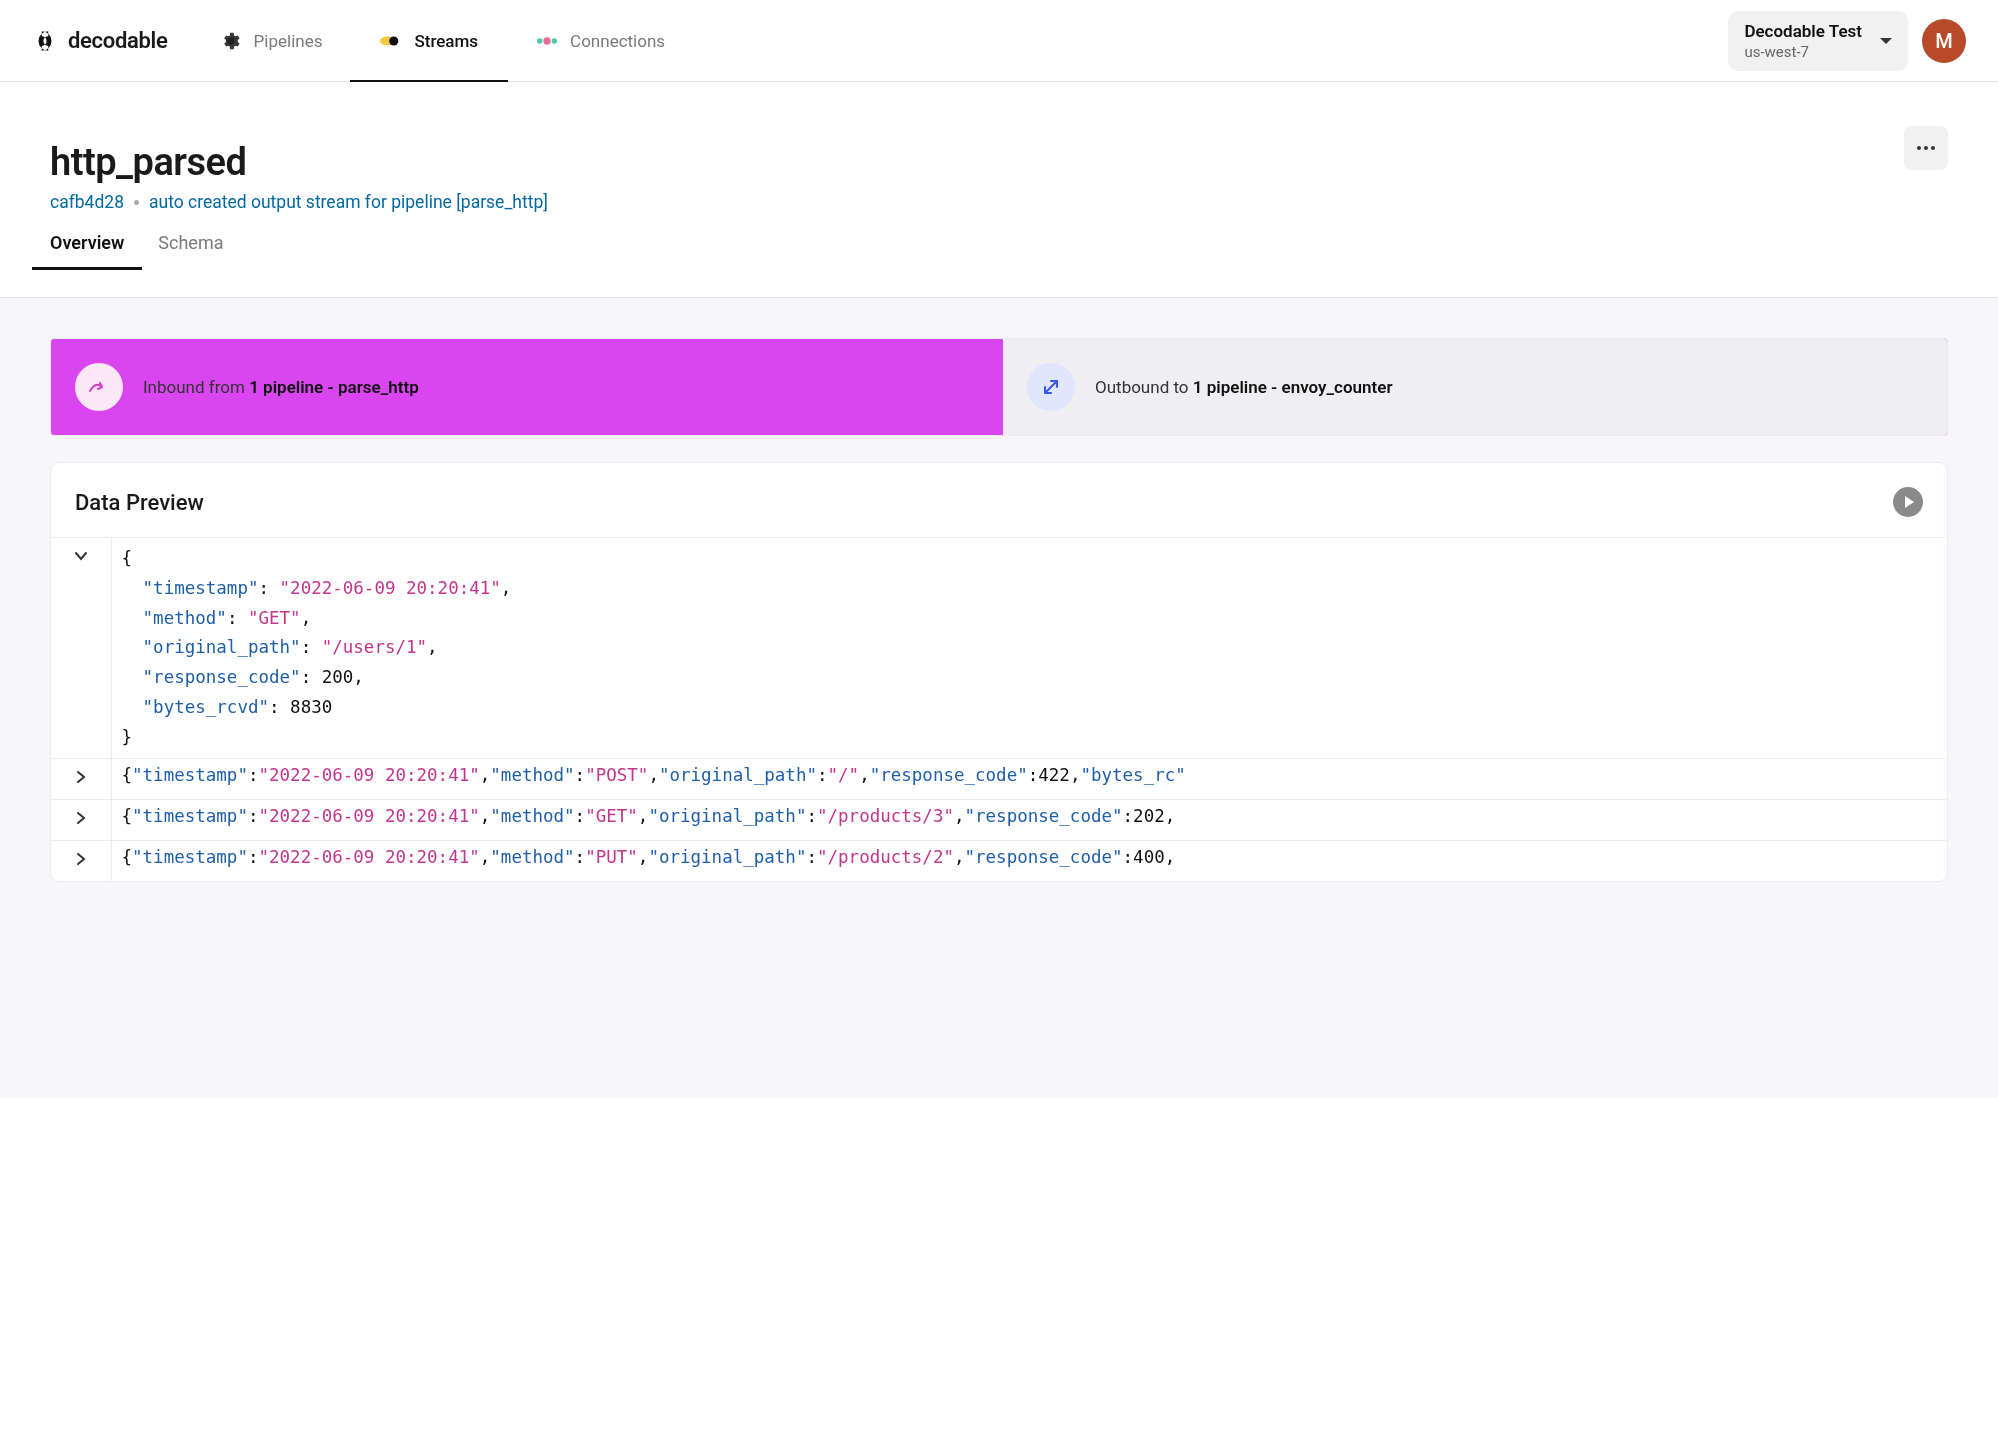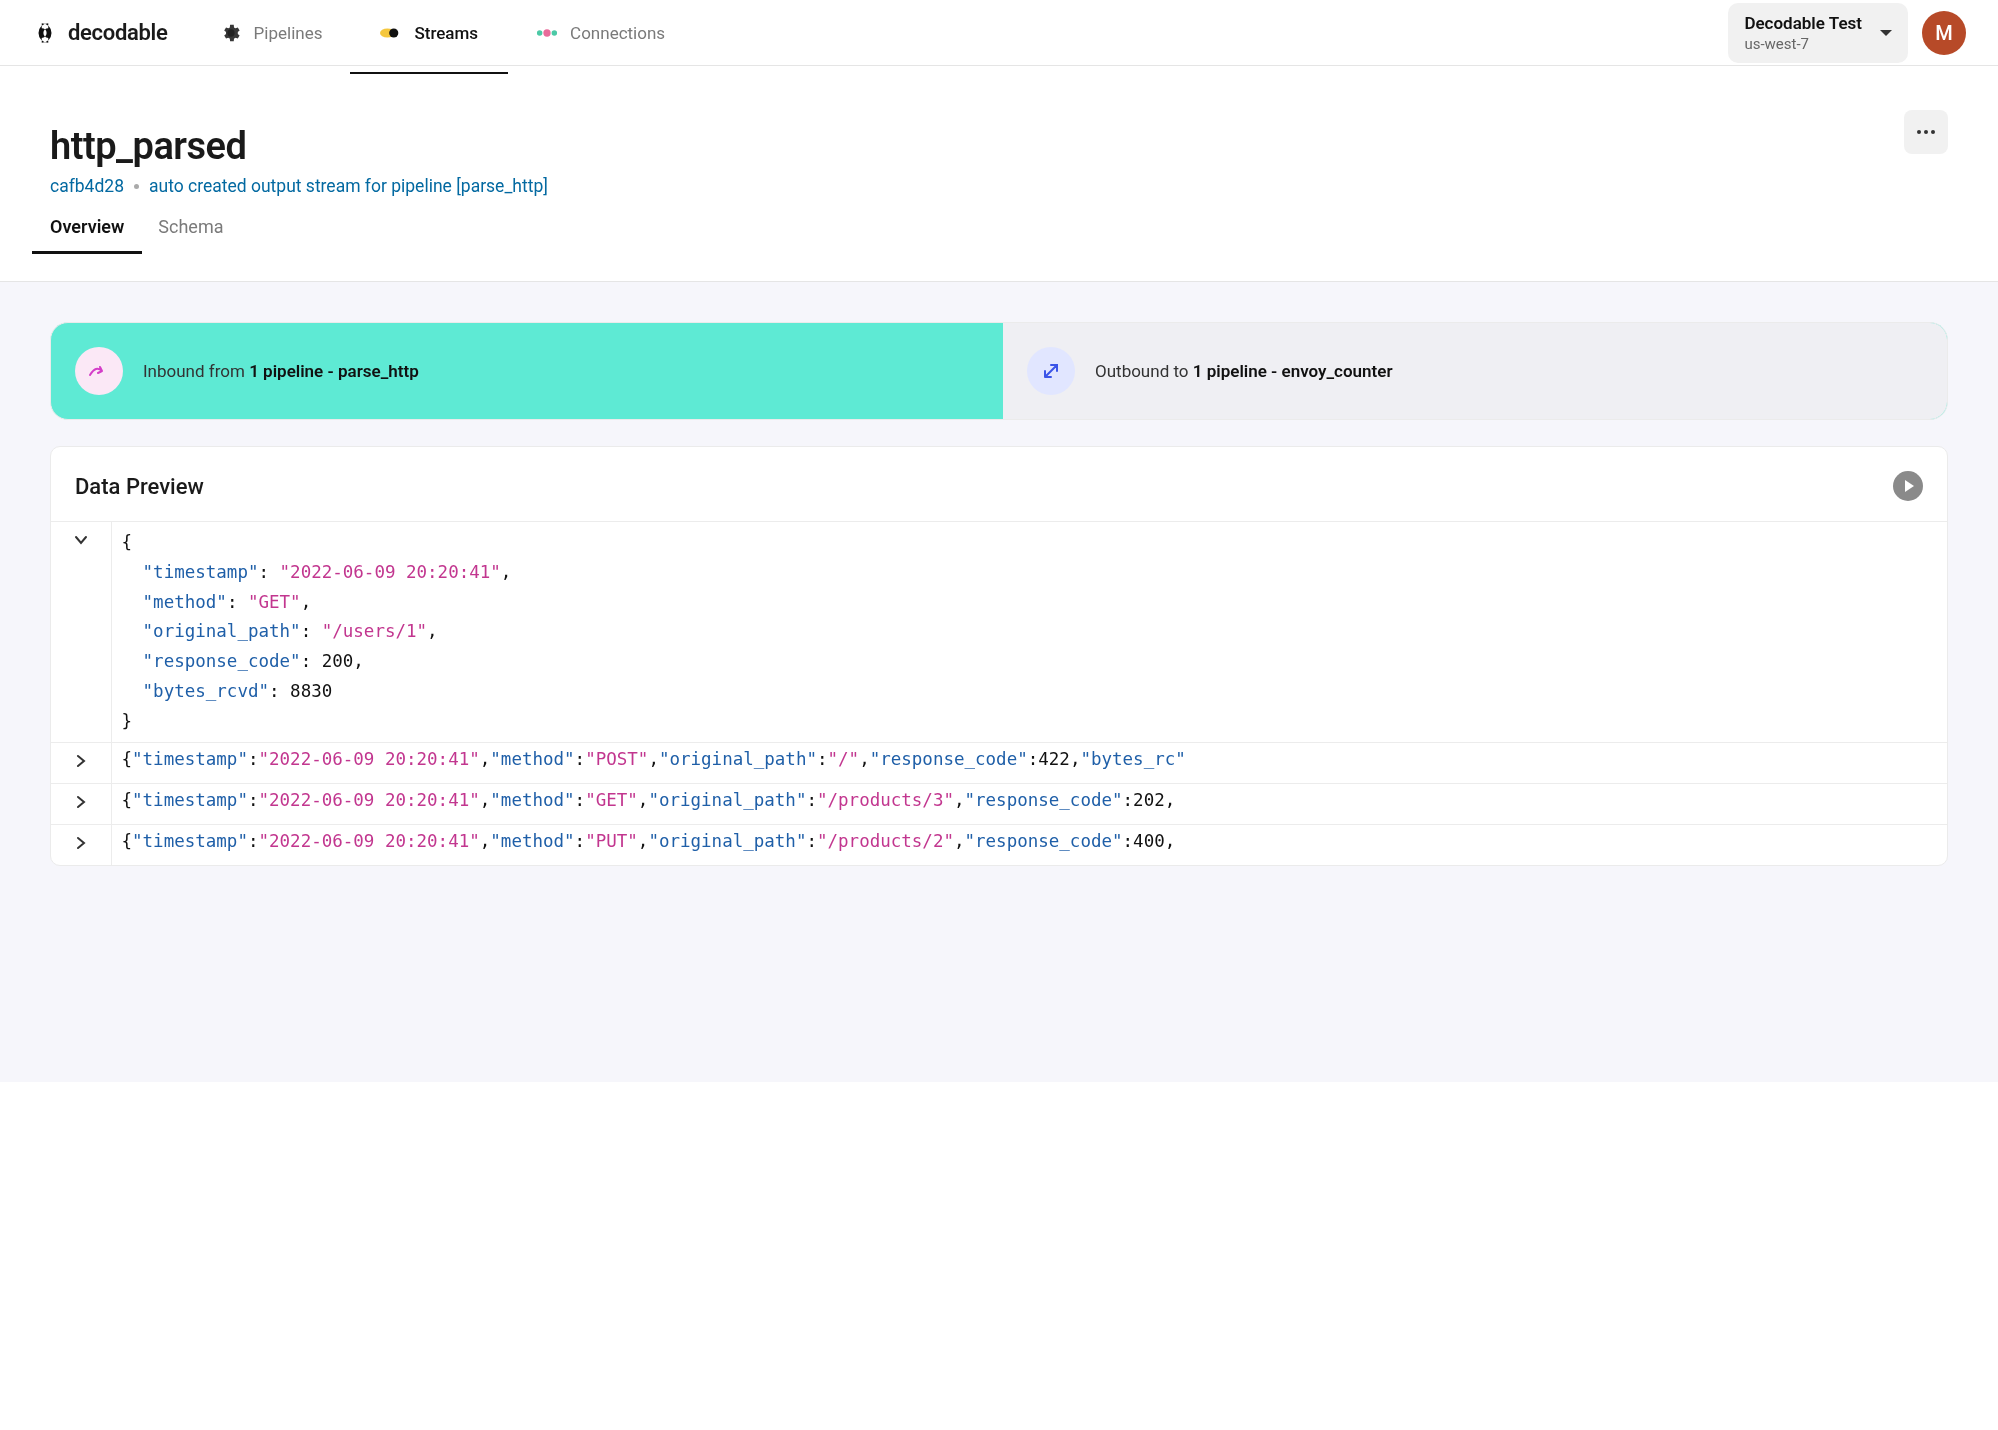--- a/index.html
+++ b/index.html
@@ -1,18 +1,18 @@
 <!DOCTYPE html>
 <html><head>
 <meta charset="utf-8">
 <style>
   * { box-sizing: border-box; margin: 0; padding: 0; }
   body { font-family: -apple-system, BlinkMacSystemFont, "Segoe UI", Roboto, sans-serif; background: #fff; color: #1a1a1a; font-size: 14px; }
 
-  .topbar { display: flex; align-items: center; padding: 0 32px; height: 66px; border-bottom: 1px solid #e5e5e5; }
+  .topbar { display: flex; align-items: center; padding: 0 32px; height: 82px; border-bottom: 1px solid #e5e5e5; }
   .brand { display: flex; align-items: center; gap: 10px; font-weight: 600; font-size: 22px; margin-right: 46px; letter-spacing: -0.3px; }
   .brand svg { flex-shrink: 0; }
 
   .nav { display: flex; align-items: center; gap: 46px; }
   .nav-item { display: flex; align-items: center; gap: 12px; cursor: pointer; position: relative; height: 82px; padding: 0 6px; }
   .nav-label { font-size: 17px; color: #7a7a7a; }
   .nav-item.active .nav-label { color: #111; font-weight: 500; }
   .nav-item.active::after { content: ""; position: absolute; left: -24px; right: -24px; bottom: 0; height: 2px; background: #111; }
   .nav-icon { width: 22px; height: 22px; display: flex; align-items: center; justify-content: center; }
 
@@ -32,21 +32,21 @@
   .more-btn { margin-left: auto; width: 44px; height: 44px; border-radius: 8px; background: #f1f1f1; display: flex; align-items: center; justify-content: center; cursor: pointer; margin-top: 6px; gap:3px; }
   .more-btn span { width:4px; height:4px; border-radius:50%; background:#333; }
 
   .tabs { display: flex; gap: 34px; margin-top: 20px; }
   .tab { font-size: 18px; color: #7a7a7a; padding-bottom: 16px; cursor: pointer; position: relative; }
   .tab.active { color: #111; font-weight: 600; }
   .tab.active::after { content: ""; position: absolute; left: -18px; right: -18px; bottom: -1px; height: 3px; background: #111; }
 
   .content { background: #f6f6fb; padding: 40px 50px; min-height: 800px; }
 
-  .io-row { display: flex; gap: 8px; background: #5eead4; border: 1px solid #ebebeb; border-radius: 18px; overflow: hidden; }
+  .io-row { display: flex; gap: 8px; background: #d946ef; border: 1px solid #ebebeb; border-radius: 4px; overflow: hidden; }
   .io-card { flex: 1; display: flex; align-items: center; gap: 20px; padding: 24px 24px; }
   .io-card.outbound { background: #efeff3; }
   .io-icon { width: 48px; height: 48px; border-radius: 50%; display: flex; align-items: center; justify-content: center; }
   .io-icon.inbound { background: #fbe8f6; color: #d43ec8; }
   .io-icon.outbound { background: #e1e6ff; color: #3b55e8; }
   .io-text { font-size: 17px; color: #333; }
   .io-text b { color: #111; font-weight: 600; }
 
   .preview-card { background: #fff; border: 1px solid #ebebeb; border-radius: 10px; margin-top: 26px; padding: 0; overflow: hidden; }
   .preview-header { display: flex; align-items: center; padding: 24px 24px 20px; gap: 16px; }

